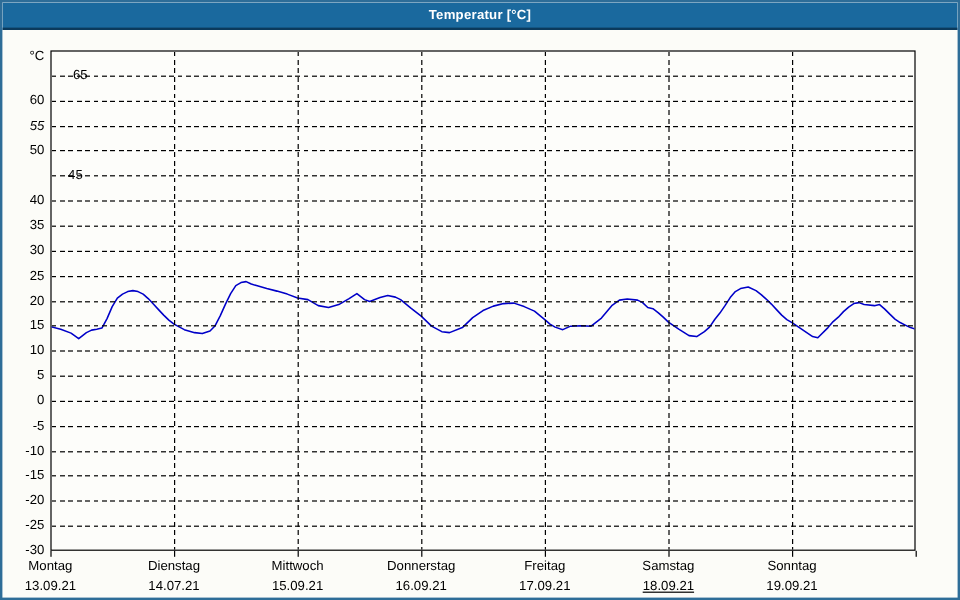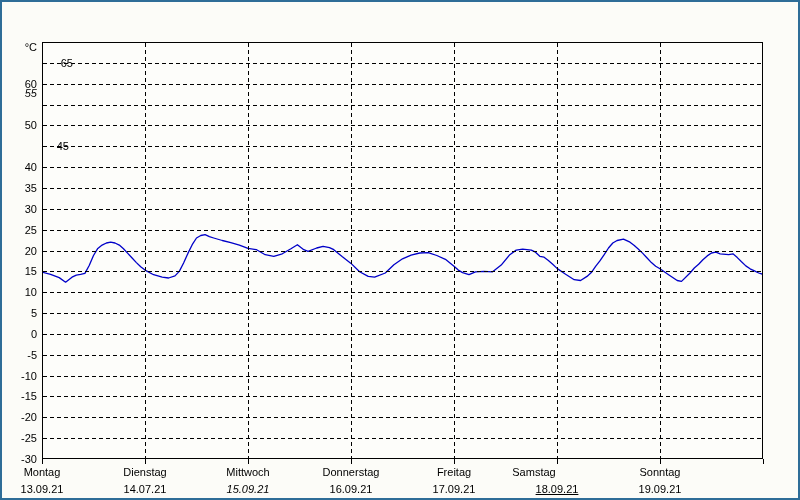--- a/index.html
+++ b/index.html
@@ -36,31 +36,34 @@
   .xtick{position:absolute;top:457px;width:1px;height:5px;background:#000;}
   .xlab{
     position:absolute;width:100px;text-align:center;
     font-size:11px;line-height:13px;height:13px;
   }
 </style>
 </head>
 <body>
 
 <div class="window" style="border-color: rgb(46, 109, 152); background: rgb(252, 252, 248);">
+  <div class="titlebar" style="background: rgb(26, 105, 158); border-bottom-color: rgb(11, 58, 92);">
+    <span class="title">Temperatur [°C]</span>
+  </div>
   <div class="plot">
     <svg id="series-svg" width="719" height="415" viewBox="0 0 719 415">
       <polyline id="series-line" fill="none" stroke-width="1.3" stroke-linejoin="round" stroke-linecap="round" stroke="#0000c8" points="-1.0,229.2 7.6,231.3 16.2,234.6 22.6,239.2 29.0,234.2 33.3,232.1 37.6,231.3 41.9,230.4 46.2,222.5 50.5,212.5 54.8,205.4 59.1,202.1 63.4,200.0 67.7,199.2 72.0,200.0 76.3,202.1 80.5,205.8 84.8,210.4 89.1,215.0 93.4,219.6 97.7,223.8 102.0,227.1 110.6,231.7 119.2,234.2 125.6,235.0 132.0,232.9 136.3,228.4 140.6,220.0 144.9,210.4 149.2,201.7 153.5,195.0 157.8,192.5 162.1,191.7 166.4,193.7 170.7,195.0 179.3,197.5 187.8,199.6 196.4,202.1 205.0,205.4 213.6,206.7 222.2,211.7 230.8,213.3 239.3,210.8 247.9,205.8 254.4,201.7 260.8,206.7 265.1,208.3 273.7,205.0 280.1,203.3 286.5,204.6 290.8,206.7 299.4,213.8 308.0,220.4 316.6,228.8 325.2,233.4 331.6,234.2 342.3,230.0 350.9,221.7 359.5,215.8 368.1,212.1 376.7,210.0 385.3,209.6 393.8,212.5 402.4,216.3 411.0,223.3 415.3,227.1 419.6,229.6 426.0,231.7 432.5,228.8 441.0,228.4 449.6,228.8 458.2,222.1 466.8,211.7 473.2,207.1 479.7,206.2 488.3,207.1 492.5,209.2 496.8,213.3 501.1,214.2 505.4,217.5 509.7,221.3 514.0,225.4 522.6,231.3 531.2,236.7 537.6,237.5 544.0,233.4 548.3,229.6 552.6,223.3 556.9,217.9 561.2,211.7 565.5,205.0 569.8,200.0 574.1,197.5 580.5,196.2 587.0,199.2 591.3,202.5 595.5,206.2 599.8,210.4 604.1,215.0 608.4,219.6 612.7,223.3 617.0,225.8 625.6,231.7 634.2,237.5 638.5,238.4 647.0,230.0 651.3,225.0 655.6,221.3 659.9,216.7 664.2,212.9 668.5,210.0 672.8,209.2 677.1,210.8 685.7,211.7 690.0,210.8 694.3,214.6 698.5,218.8 702.8,222.9 707.1,225.8 711.4,227.9 715.7,230.0 720.0,231.3"></polyline>
     </svg>
   </div>
 <div class="ylab" style="top: 38px;">°C</div>
     <div class="ylab" style="top: 54px; padding-left: 36px;">65</div>
     <div class="hgrid" style="top: 61px;"></div>
     <div class="ylab" style="top: 75px;">60</div>
     <div class="hgrid" style="top: 82px;"></div>
-    <div class="ylab" style="top: 84px; font-style: italic;">55</div>
+    <div class="ylab" style="top: 96px; font-style: italic;">55</div>
     <div class="hgrid" style="top: 103px;"></div>
     <div class="ylab" style="top: 116px;">50</div>
     <div class="hgrid" style="top: 123px;"></div>
     <div class="ylab" style="top: 137px; padding-left: 32px;">45</div>
     <div class="hgrid" style="top: 144px;"></div>
     <div class="ylab" style="top: 158px;">40</div>
     <div class="hgrid" style="top: 165px;"></div>
     <div class="ylab" style="top: 179px;">35</div>
     <div class="hgrid" style="top: 186px;"></div>
     <div class="ylab" style="top: 200px;">30</div>
@@ -91,31 +94,31 @@
     <div class="xtick" style="left: 40px;"></div>
     <div class="xlab" style="left: -10px; top: 464px;">Montag</div>
     <div class="xlab" style="left: -10px; top: 481px;">13.09.21</div>
     <div class="vgrid" style="left: 143px;"></div>
     <div class="xtick" style="left: 143px;"></div>
     <div class="xlab" style="left: 93px; top: 464px;">Dienstag</div>
     <div class="xlab" style="left: 93px; top: 481px;">14.07.21</div>
     <div class="vgrid" style="left: 246px;"></div>
     <div class="xtick" style="left: 246px;"></div>
     <div class="xlab" style="left: 196px; top: 464px;">Mittwoch</div>
-    <div class="xlab" style="left: 196px; top: 481px; font-style: italic;">15.09.21</div>
+    <div class="xlab" style="left: 196px; top: 481px;">15.09.21</div>
     <div class="vgrid" style="left: 349px;"></div>
     <div class="xtick" style="left: 349px;"></div>
     <div class="xlab" style="left: 299px; top: 464px;">Donnerstag</div>
     <div class="xlab" style="left: 299px; top: 481px;">16.09.21</div>
     <div class="vgrid" style="left: 452px;"></div>
     <div class="xtick" style="left: 452px;"></div>
     <div class="xlab" style="left: 402px; top: 464px;">Freitag</div>
     <div class="xlab" style="left: 402px; top: 481px;">17.09.21</div>
     <div class="vgrid" style="left: 555px;"></div>
     <div class="xtick" style="left: 555px;"></div>
-    <div class="xlab" style="left: 482px; top: 464px; text-align: center;">Samstag</div>
+    <div class="xlab" style="left: 505px; top: 464px; text-align: center;">Samstag</div>
     <div class="xlab" style="left: 505px; top: 481px; text-decoration: underline;">18.09.21</div>
     <div class="vgrid" style="left: 658px;"></div>
     <div class="xtick" style="left: 658px;"></div>
     <div class="xlab" style="left: 608px; top: 464px;">Sonntag</div>
     <div class="xlab" style="left: 608px; top: 481px;">19.09.21</div>
     <div class="xtick" style="left: 761px;"></div>
   </div>
 
 </body></html>

